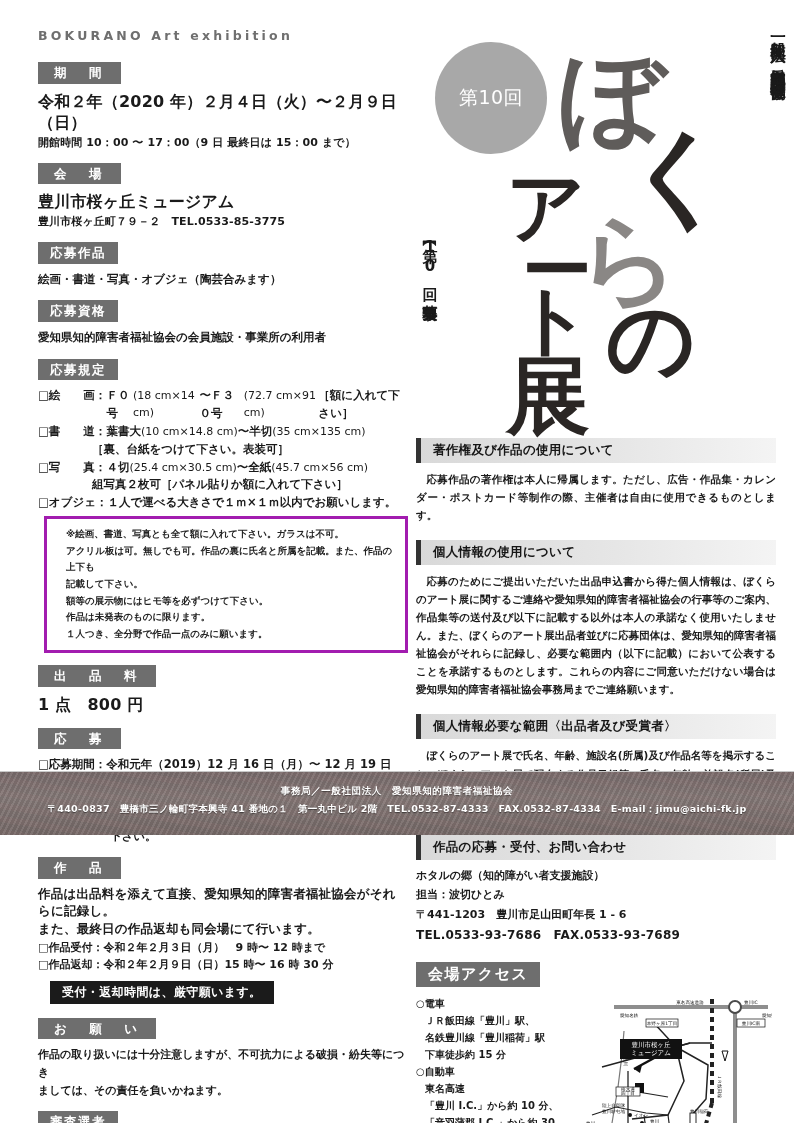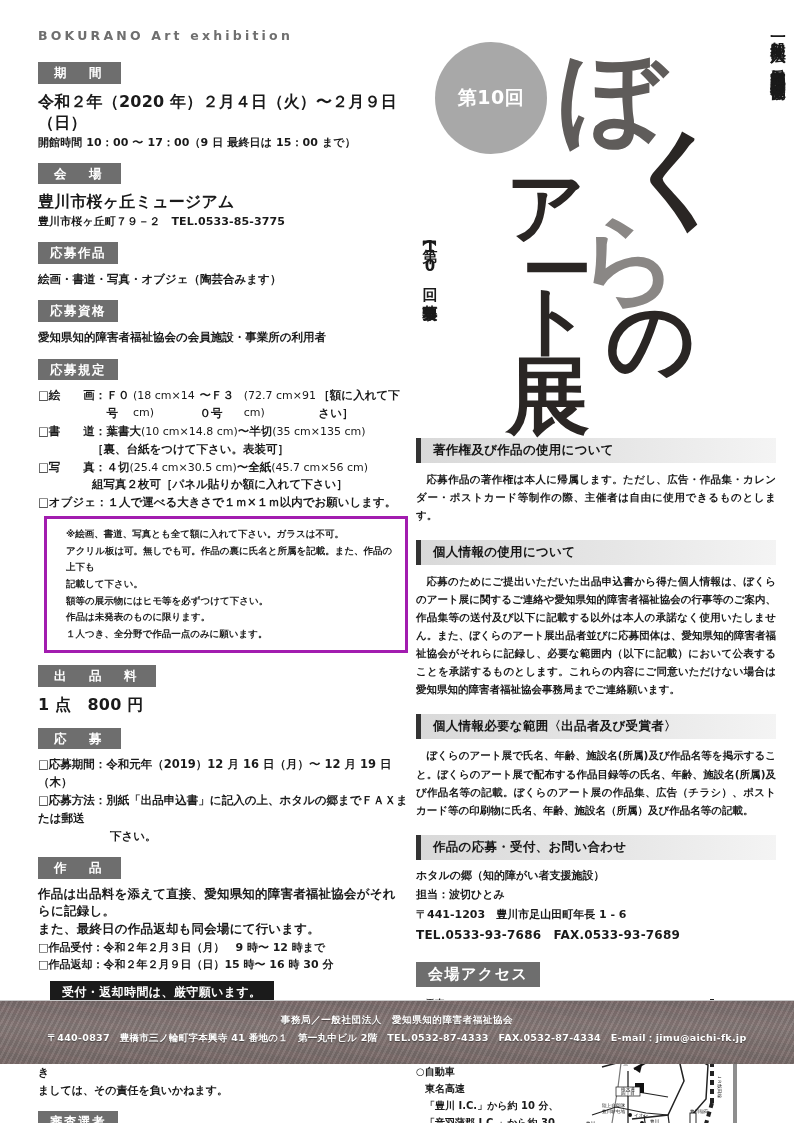--- a/index.html
+++ b/index.html
@@ -4,21 +4,21 @@
 <style>
   html,body{margin:0;padding:0;}
   body{
     width:794px;height:1123px;
     background:#ffffff;
     font-family:"DejaVu Sans","Liberation Sans",sans-serif;
     color:#1a1a1a;
     overflow:hidden;
     position:relative;
   }
-  .page{position:relative;width:794px;height:1064px;box-sizing:border-box;}
+  .page{position:relative;width:794px;height:835px;box-sizing:border-box;}
 
   
   .brandline{
     position:absolute;left:38px;top:28px;
     font-size:12.5px;letter-spacing:3.2px;color:#6f6f6f;font-weight:600;
   }
 
   
   .leftcol{position:absolute;left:38px;top:62px;width:370px;}
 
@@ -71,21 +71,21 @@
   .accesstext .it{padding-left:9px;}
   .mapbox{flex:1;position:relative;height:175px;overflow:hidden;}
 
   
   .art{position:absolute;left:410px;top:18px;width:384px;height:420px;}
   .stamp{
     position:absolute;left:25px;top:24px;width:112px;height:112px;
     border-radius:50%;background:#a8a8a8;
     display:flex;align-items:center;justify-content:center;
   }
-  .stamp span{color:#fff;font-size:19px;font-weight:700;letter-spacing:.5px;text-align:right;}
+  .stamp span{color:#fff;font-size:19px;font-weight:400;letter-spacing:.5px;text-align:right;}
   .vertical-jp{
     writing-mode:vertical-rl;text-orientation:upright;
     font-family:"DejaVu Sans","Liberation Sans",sans-serif;
   }
   .orgvert{
     position:absolute;right:6px;top:10px;
     font-size:15.5px;font-weight:700;letter-spacing:1.5px;color:#1a1a1a;
     height:330px;
   }
   .subvert{

